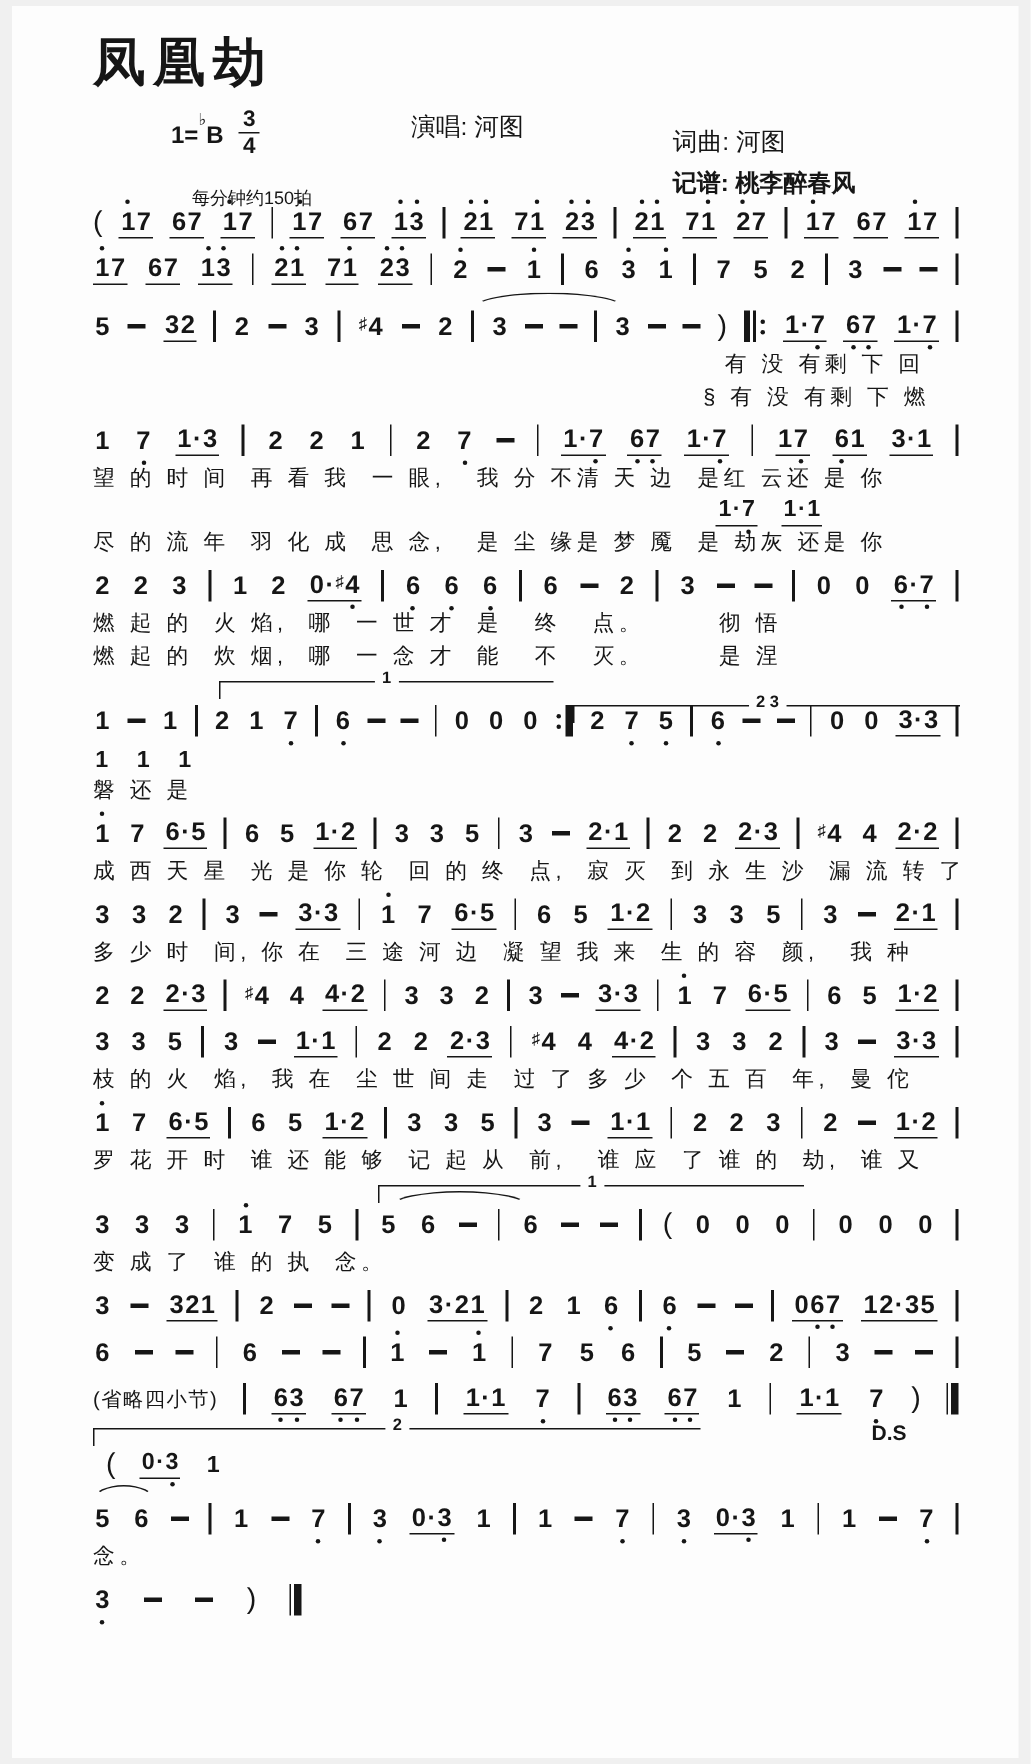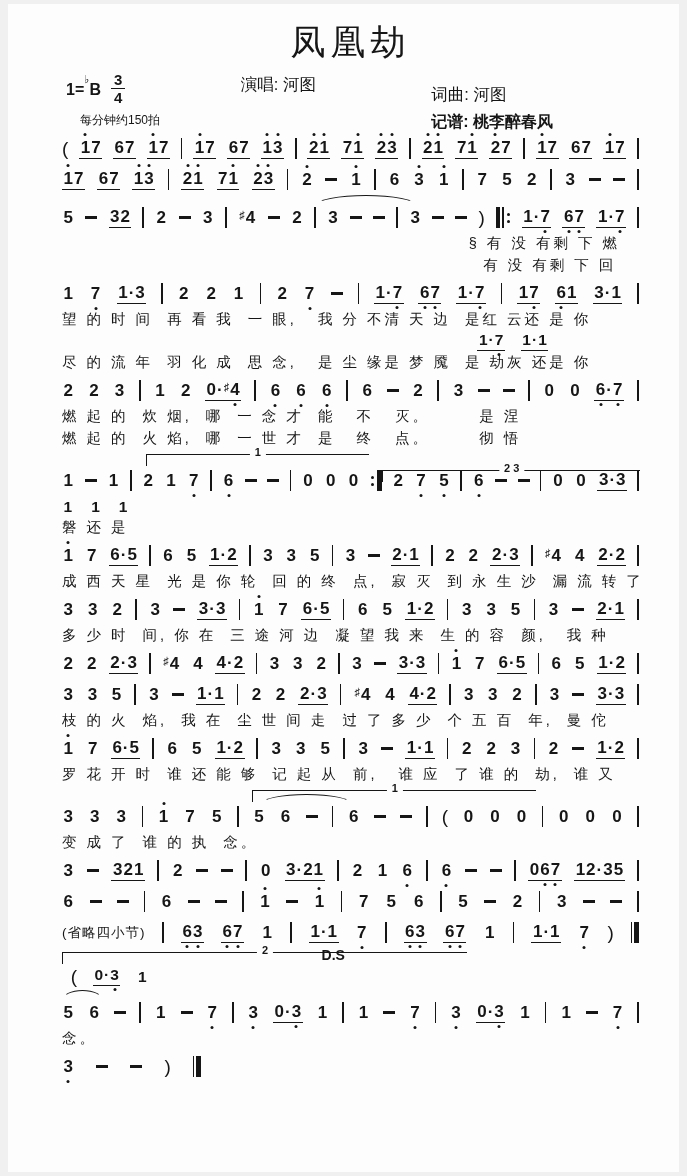--- a/index.html
+++ b/index.html
@@ -12,33 +12,33 @@
   .sheet{
     box-sizing:border-box;
     width:671px;height:1168px;margin:4px auto;
     background:#fdfdfd;
     padding:14px 40px 6px 54px;
     overflow:hidden;
     position:relative;
   }
   
   .title{
-    text-align:center;font-size:35px;font-weight:normal;letter-spacing:5px;
+    text-align:left;font-size:35px;font-weight:bold;letter-spacing:5px;
     height:48px;line-height:48px;
   }
-  .meta{position:relative;height:62px;margin-top:2px;}
+  .meta{position:relative;height:62px;margin-top:2px;margin-left:48px;}
   .keysig{position:absolute;left:4px;top:4px;font-size:16px;font-weight:bold;display:flex;align-items:center;gap:10px;}
   .flat{font-size:11px;vertical-align:7px;position:relative;top:-5px;}
   .frac{display:inline-flex;flex-direction:column;align-items:center;line-height:1;font-size:15px;font-weight:bold;}
   .frac .num{border-bottom:1.5px solid #161616;padding:0 3px 1px;}
   .frac .den{padding-top:1px;}
   .performer{position:absolute;left:31%;top:6px;font-size:16.5px;}
   .credits{position:absolute;left:64%;top:16px;font-size:16.5px;}
   .transcriber{position:absolute;left:64%;top:44px;font-size:16px;font-weight:bold;}
-  .tempo{position:absolute;left:18px;top:44px;font-size:12px;}
+  .tempo{position:absolute;left:18px;top:56px;font-size:12px;}
   
   #score{margin-top:4px;}
   .notes-row{
     display:flex;align-items:center;justify-content:space-between;
     position:relative;height:25px;margin:6px 0 3px;
     font-size:17px;font-weight:bold;line-height:1;
   }
   .notes-row.start{justify-content:flex-start;gap:22px;}
   .notes-row.frag{justify-content:flex-start;height:21px;font-size:15.5px;margin:2px 0 0;}
   .frag-inner{display:inline-flex;gap:16px;align-items:center;}
@@ -65,21 +65,21 @@
   .volta-label{position:absolute;top:-8px;left:50%;transform:translateX(-50%);
     background:#fdfdfd;padding:0 5px;font-size:11px;font-weight:bold;line-height:1;}
   .slur{position:absolute;top:-10px;height:9px;
     border-top:1.6px solid #161616;
     border-left:1px solid transparent;border-right:1px solid transparent;
     border-radius:50% 50% 0 0 / 100% 100% 0 0;}
   .lyrics-row{
     height:20px;line-height:20px;margin:0 0 2px;
     font-size:14.5px;letter-spacing:3px;white-space:pre;overflow:hidden;
   }
-  .ds-row{height:16px;line-height:14px;text-align:center;padding-right:6%;
+  .ds-row{height:16px;line-height:14px;text-align:right;padding-right:6%;
     font-size:14px;font-weight:bold;}
 </style>
 </head>
 <body>
 
 <div class="sheet">
   <div class="title">凤凰劫</div>
   <div class="meta">
     <div class="keysig">
       <span><span>1=</span><span class="flat">♭</span><span>B</span></span>
@@ -281,22 +281,22 @@
           <span class="cell">7<span class="db"></span></span>
         </span>
         <span class="note u1">
           <span class="cell">1</span>
           <span class="cell">·</span>
           <span class="cell">7<span class="db"></span></span>
         </span>
         <span class="bar"></span>
         <div class="slur" style="left: 44%; width: 17%;"></div>
       </div>
+      <div class="lyrics-row" style="padding-left: 73%;">有 没 有剩 下 回</div>
       <div class="lyrics-row" style="padding-left: 70.5%;">§ 有 没 有剩 下 燃</div>
-      <div class="lyrics-row" style="padding-left: 73%;">有 没 有剩 下 回</div>
       <div class="notes-row">
         <span class="note">
           <span class="cell">1</span>
         </span>
         <span class="note">
           <span class="cell">7<span class="db"></span></span>
         </span>
         <span class="note u1">
           <span class="cell">1</span>
           <span class="cell">·</span>
@@ -421,22 +421,22 @@
         <span class="note">
           <span class="cell">0</span>
         </span>
         <span class="note u1">
           <span class="cell">6<span class="db"></span></span>
           <span class="cell">·</span>
           <span class="cell">7<span class="db"></span></span>
         </span>
         <span class="bar"></span>
       </div>
+      <div class="lyrics-row">燃 起 的  火 焰,  哪  一 世 才  是   终   点。       彻 悟</div>
       <div class="lyrics-row">燃 起 的  炊 烟,  哪  一 念 才  能   不   灭。       是 涅</div>
-      <div class="lyrics-row">燃 起 的  火 焰,  哪  一 世 才  是   终   点。       彻 悟</div>
       <div class="notes-row pad-top">
         <span class="note">
           <span class="cell">1</span>
         </span>
         <span class="dash"></span>
         <span class="note">
           <span class="cell">1</span>
         </span>
         <span class="bar"></span>
         <span class="note">

